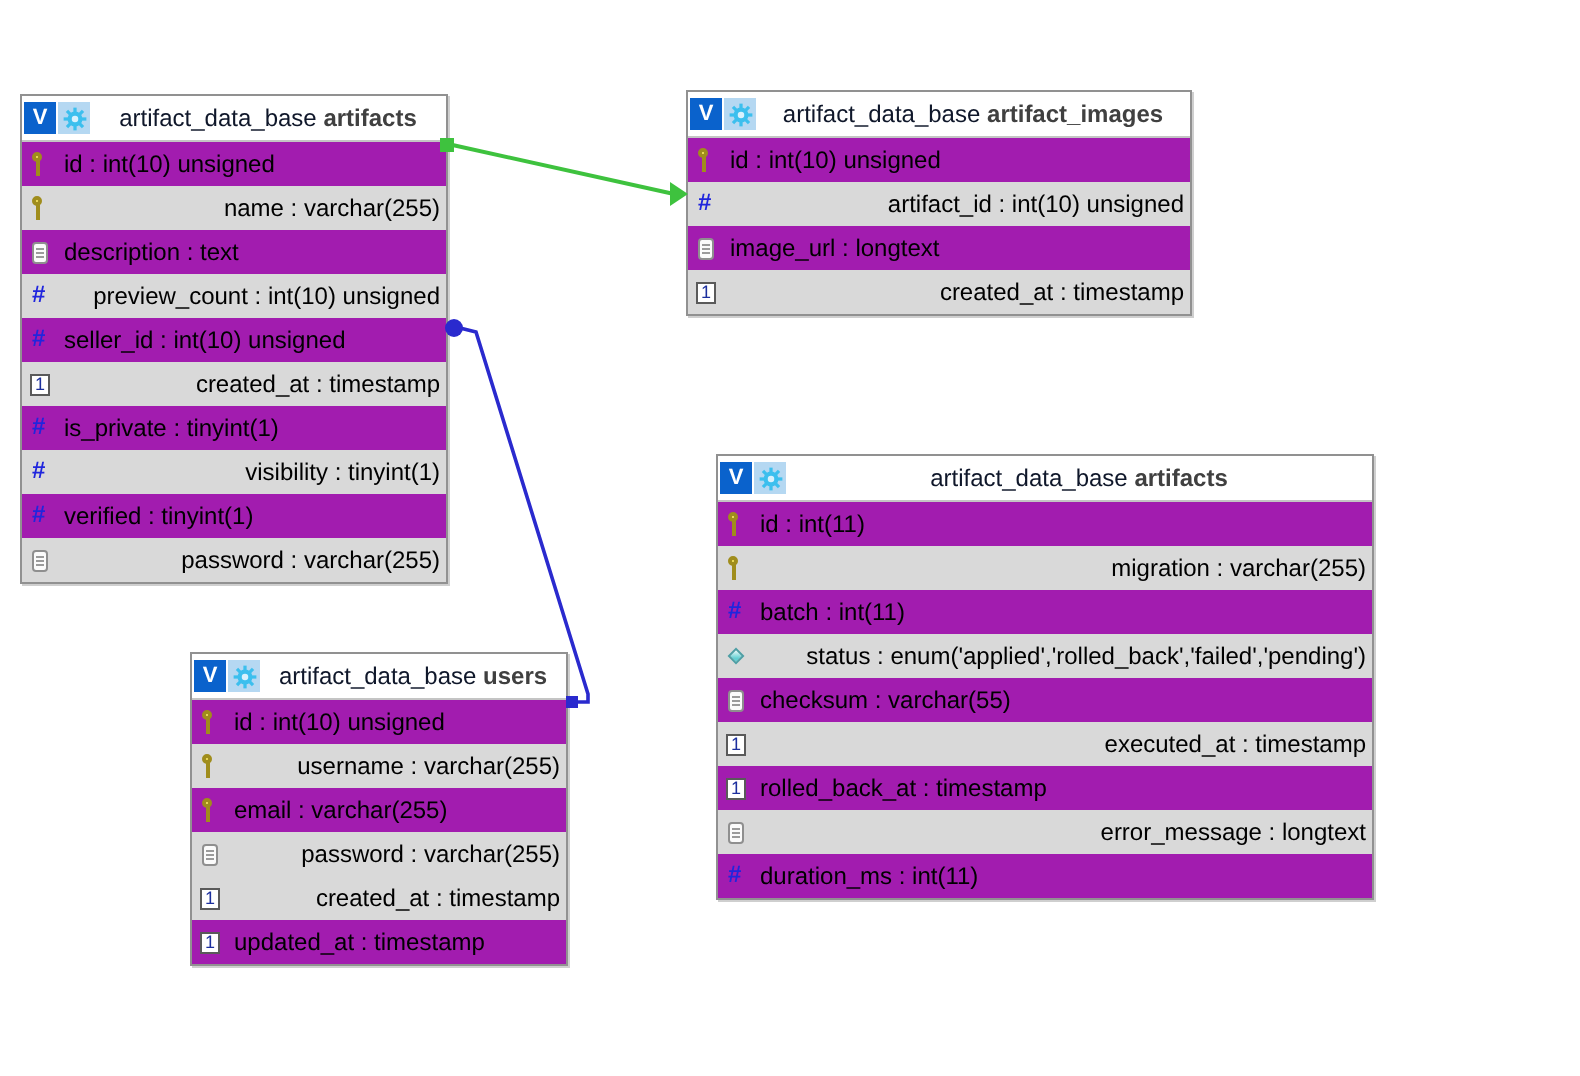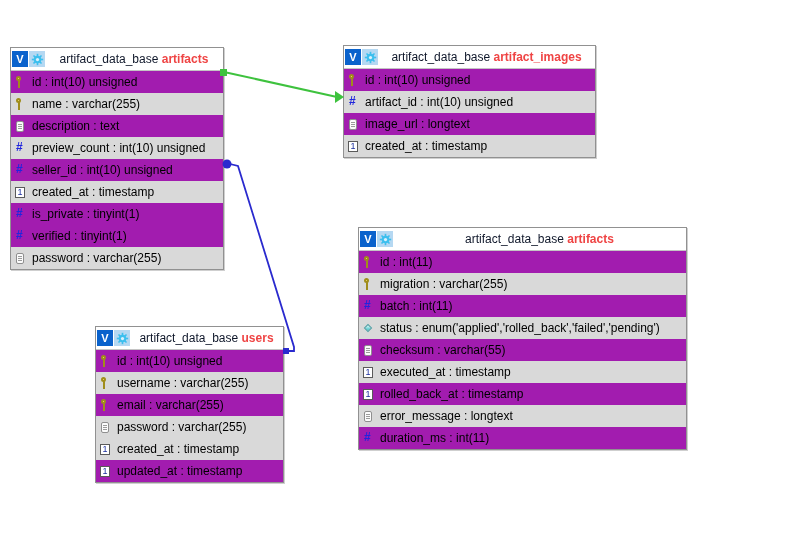--- a/index.html
+++ b/index.html
@@ -6,24 +6,24 @@
   body{width:790px;height:538px;font-family:"Liberation Sans",sans-serif;-webkit-font-smoothing:antialiased;}
   .canvas{position:relative;width:790px;height:538px;background:#fff;overflow:hidden;}
   svg.relations{position:absolute;left:0;top:0;width:790px;height:538px;z-index:5;pointer-events:none;}
 
   .dtable{position:absolute;background:#fff;border:1px solid #919191;box-shadow:1px 1px 0 #cfcfcf;z-index:2;box-sizing:border-box;}
   .thead{height:22px;display:flex;align-items:center;border-bottom:1px solid #c4c4c4;background:#fff;padding-left:1px;}
   .vbtn{width:16px;height:16px;background:#0a62cc;color:#fff;font-weight:bold;font-size:11px;line-height:16px;text-align:center;flex:none;cursor:pointer;}
   .gearbtn{width:16px;height:16px;background:#b5d8f2;display:flex;align-items:center;justify-content:center;margin-left:1px;flex:none;cursor:pointer;}
   .htext{flex:1;text-align:center;font-size:12px;white-space:nowrap;overflow:hidden;padding:0 3px;}
   .dbname{color:#0f172a;}
-  .tname{color:#ef4444;font-weight:bold;}
+  .tname{color:#404040;font-weight:bold;}
 
   .row{height:22px;display:flex;align-items:center;font-size:12px;color:#000;padding:0 3px;background:#a21caf;box-sizing:border-box;}
-  .row.alt{background:#d9d9d9;}
+  .row.alt{background:#d9d9d9;justify-content:space-between;}
   .ftext{white-space:nowrap;}
 
   .ic{width:13px;height:13px;position:relative;margin-right:5px;flex:none;display:inline-block;}
   
   .ic-key::before{content:"";position:absolute;left:2px;top:0px;width:5px;height:5px;border:2px solid #a08d1c;border-radius:50%;background:#ffef6a;box-sizing:border-box;}
   .ic-key::after{content:"";position:absolute;left:4px;top:4px;width:2px;height:8px;background:#e8cf3a;border:1px solid #a08d1c;border-top:none;box-sizing:border-box;}
   
   .ic-number::before{content:"#";position:absolute;left:2px;top:-1px;color:#2026dd;font-size:12px;line-height:13px;font-weight:bold;}
   
   .ic-text::before{content:"";position:absolute;left:2px;top:1px;width:8px;height:11px;border:1px solid #8f8f8f;border-radius:2px;background:#fbfbfb;box-sizing:border-box;}
@@ -91,20 +91,24 @@
         <span class="ftext">seller_id : int(10) unsigned</span>
       </div>
         <div class="row alt">
         <span class="ic ic-datetime"></span>
         <span class="ftext">created_at : timestamp</span>
       </div>
         <div class="row">
         <span class="ic ic-number"></span>
         <span class="ftext">is_private : tinyint(1)</span>
       </div>
+        <div class="row alt">
+        <span class="ic ic-number"></span>
+        <span class="ftext">visibility : tinyint(1)</span>
+      </div>
         <div class="row">
         <span class="ic ic-number"></span>
         <span class="ftext">verified : tinyint(1)</span>
       </div>
         <div class="row alt">
         <span class="ic ic-text"></span>
         <span class="ftext">password : varchar(255)</span>
       </div>
       </div>
   </div>

